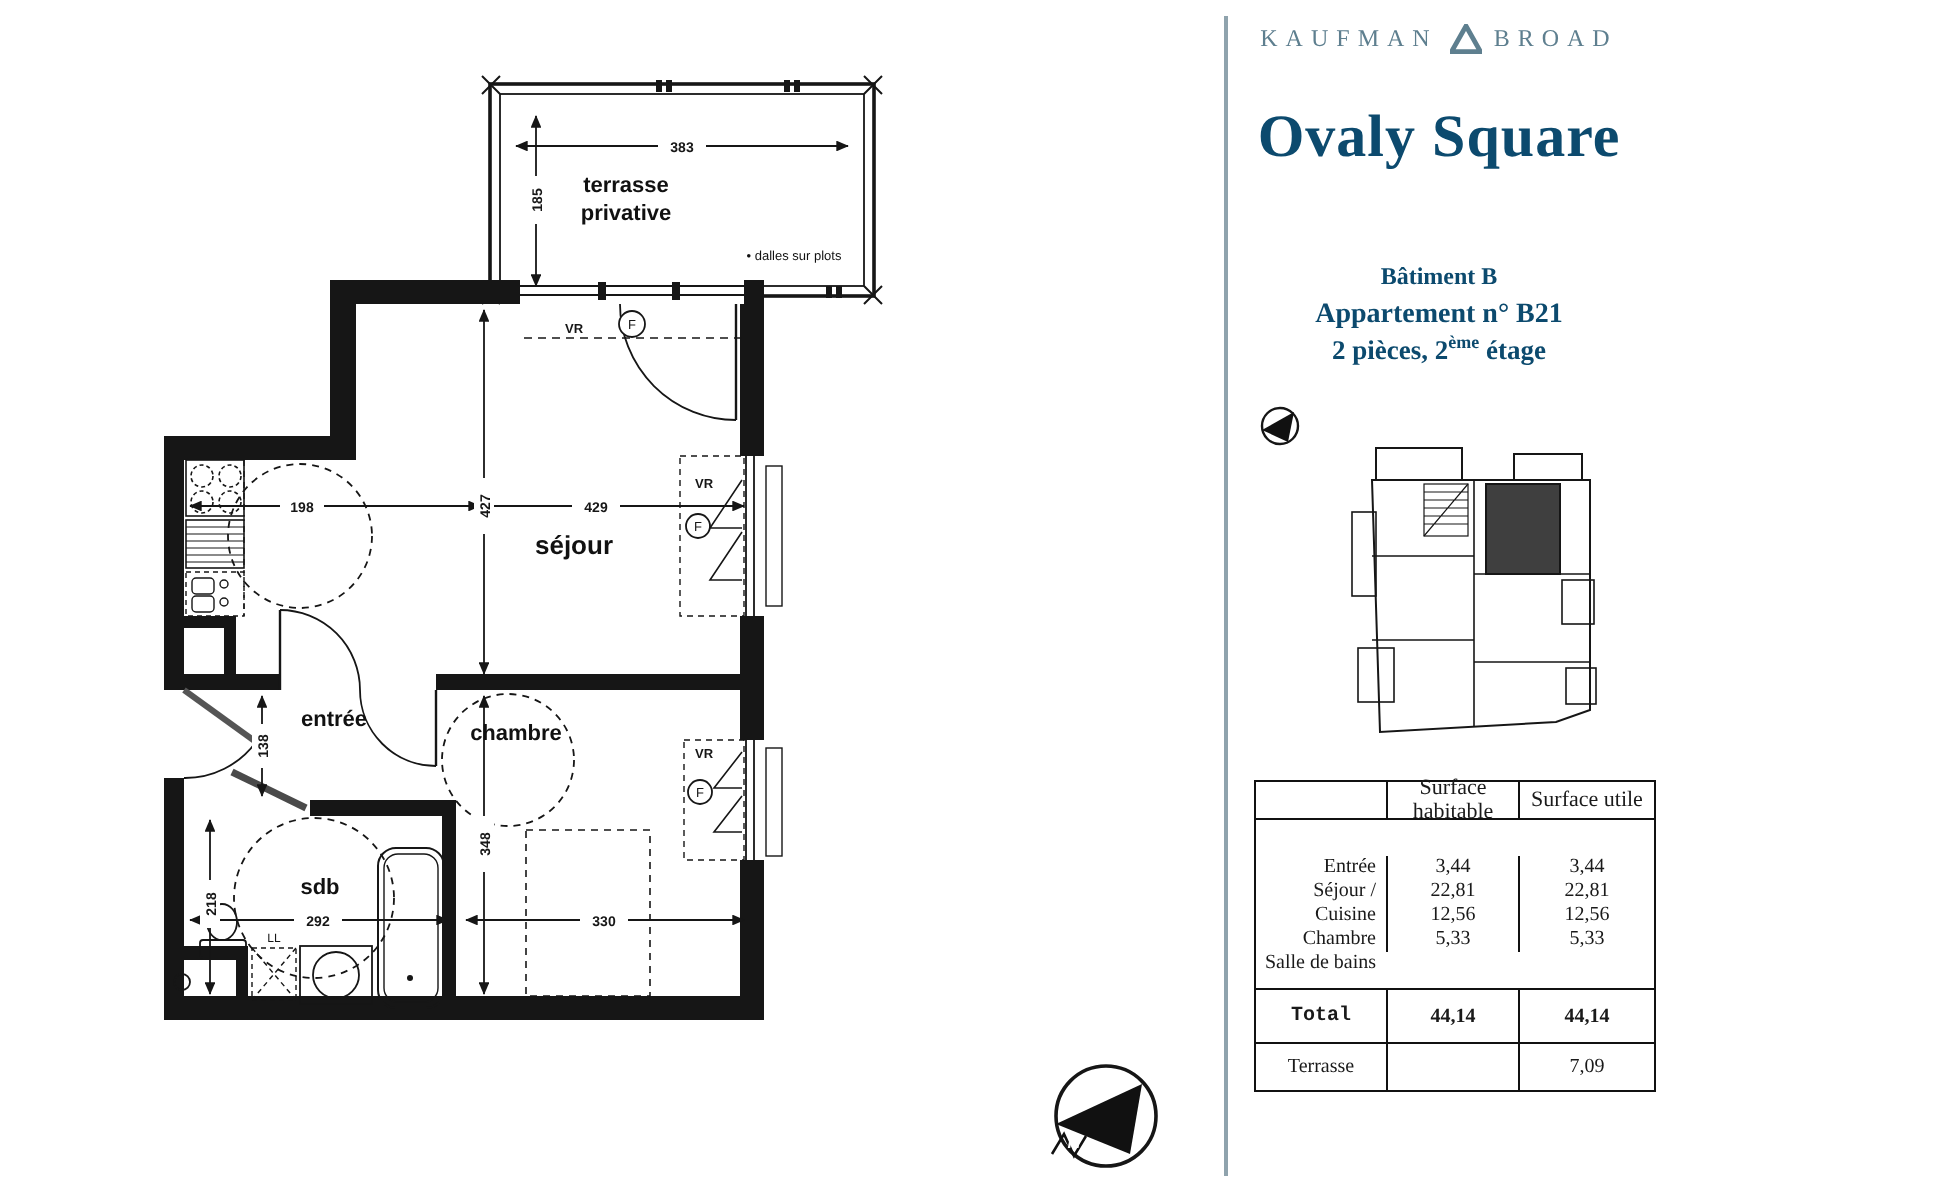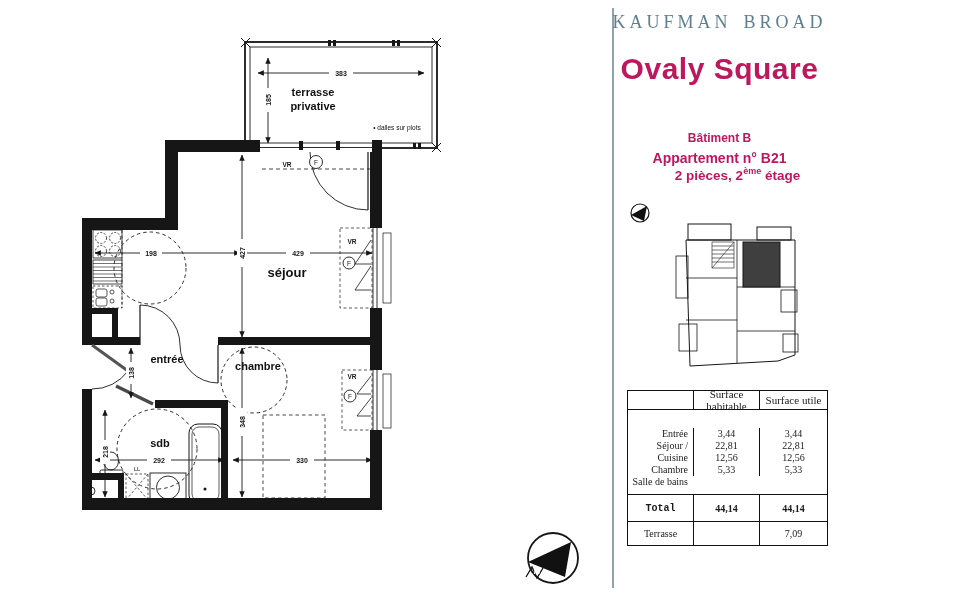--- a/index.html
+++ b/index.html
@@ -1,29 +1,29 @@
 <!DOCTYPE html>
 <html><head>
 <meta charset="utf-8">
 <style>
   html,body{margin:0;padding:0;background:#e8e8e8;}
   .page{position:relative;width:967px;height:595px;background:#ffffff;overflow:hidden;
         font-family:"Liberation Sans",sans-serif;}
   svg text{font-family:"Liberation Sans",sans-serif;}
   .divider{position:absolute;left:612px;top:8px;width:2px;height:580px;background:#8fa3ad;}
   
-  .rp{position:absolute;color:#be185d;text-align:center;font-family:Liberation Sans, sans-serif;}
+  .rp{position:absolute;color:#0c4a6e;text-align:center;font-family:Liberation Serif, serif;}
   .logo{left:622px;top:12px;width:195px;display:flex;align-items:center;justify-content:center;
         gap:6px;color:#5e7f8f;font-family:"Liberation Serif",serif;}
-  .logo span{font-size:18px;letter-spacing:4px;font-weight:400;}
+  .logo span{font-size:12px;letter-spacing:4px;font-weight:400;}
   .proj{left:612px;top:52px;width:215px;font-size:30px;font-weight:bold;letter-spacing:.5px;}
   .city{left:612px;top:90px;width:215px;font-size:18px;font-weight:bold;}
   .bldg{left:612px;top:131px;width:215px;font-size:12px;font-weight:bold;}
   .apt{left:612px;top:150px;width:215px;font-size:14px;font-weight:bold;}
-  .floor{left:612px;top:166px;width:215px;font-size:13.5px;font-weight:bold;margin-left:18px;}
+  .floor{left:612px;top:166px;width:215px;font-size:13.5px;font-weight:bold;}
   .floor sup{font-size:9px;}
   
   .stable{position:absolute;left:627px;top:390px;width:199px;border:1.5px solid #111;
           border-collapse:collapse;color:#1a1a1a;font-family:"Liberation Serif",serif;font-size:10px;}
   .stable .hdr{display:flex;border-bottom:1.5px solid #111;height:18px;}
   .stable .c1{width:66px;border-right:1.5px solid #111;box-sizing:border-box;}
   .stable .c2{width:66px;border-right:1.5px solid #111;box-sizing:border-box;text-align:center;}
   .stable .c3{flex:1;text-align:center;}
   .stable .hdr .c2,.stable .hdr .c3{display:flex;align-items:center;justify-content:center;font-size:11px;}
   .body{display:flex;border-bottom:1.5px solid #111;height:84px;align-items:center;}

